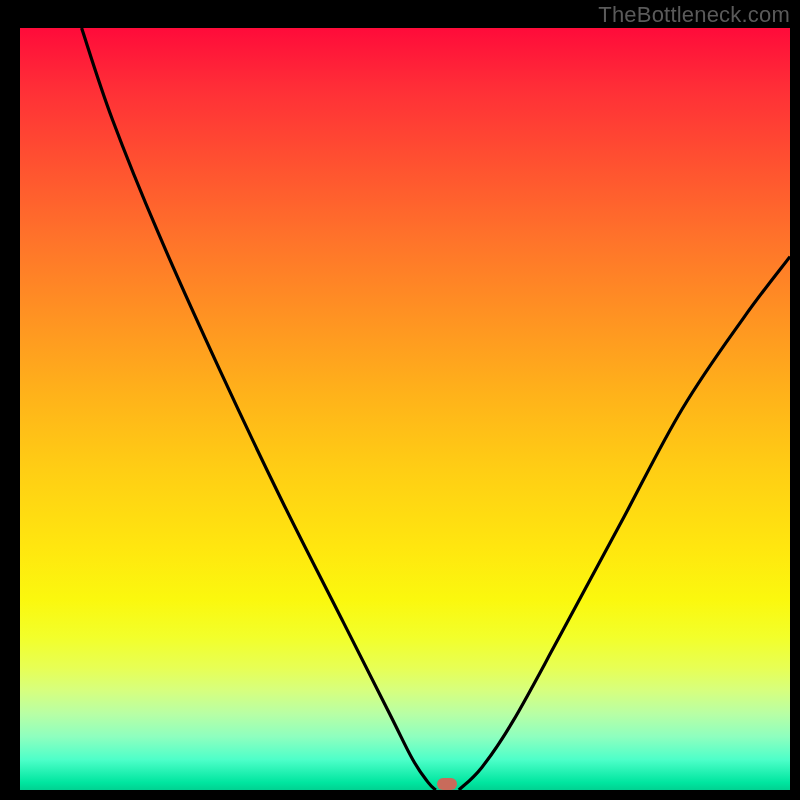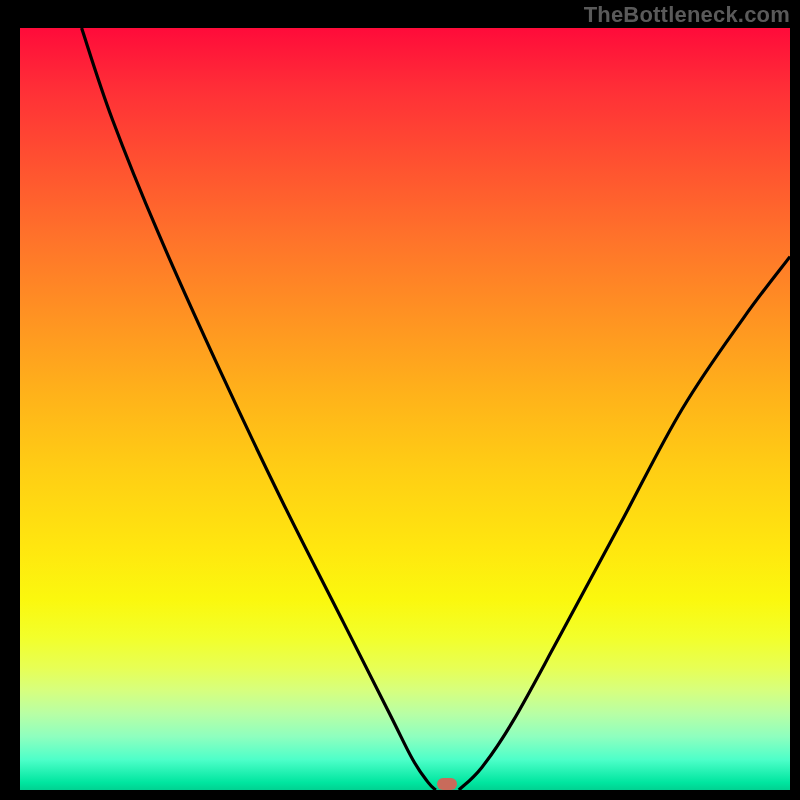--- a/index.html
+++ b/index.html
@@ -16,21 +16,21 @@
     width: 800px;
     height: 800px;
     background: #000;
   }
   .watermark {
     position: absolute;
     top: 2px;
     right: 10px;
     color: #5a5a5a;
     font-size: 22px;
-    font-weight: 700;
+    font-weight: 400;
     letter-spacing: 0.2px;
     z-index: 5;
   }
   .plot {
     position: absolute;
     left: 20px;
     top: 28px;
     width: 770px;
     height: 762px;
     overflow: hidden;

